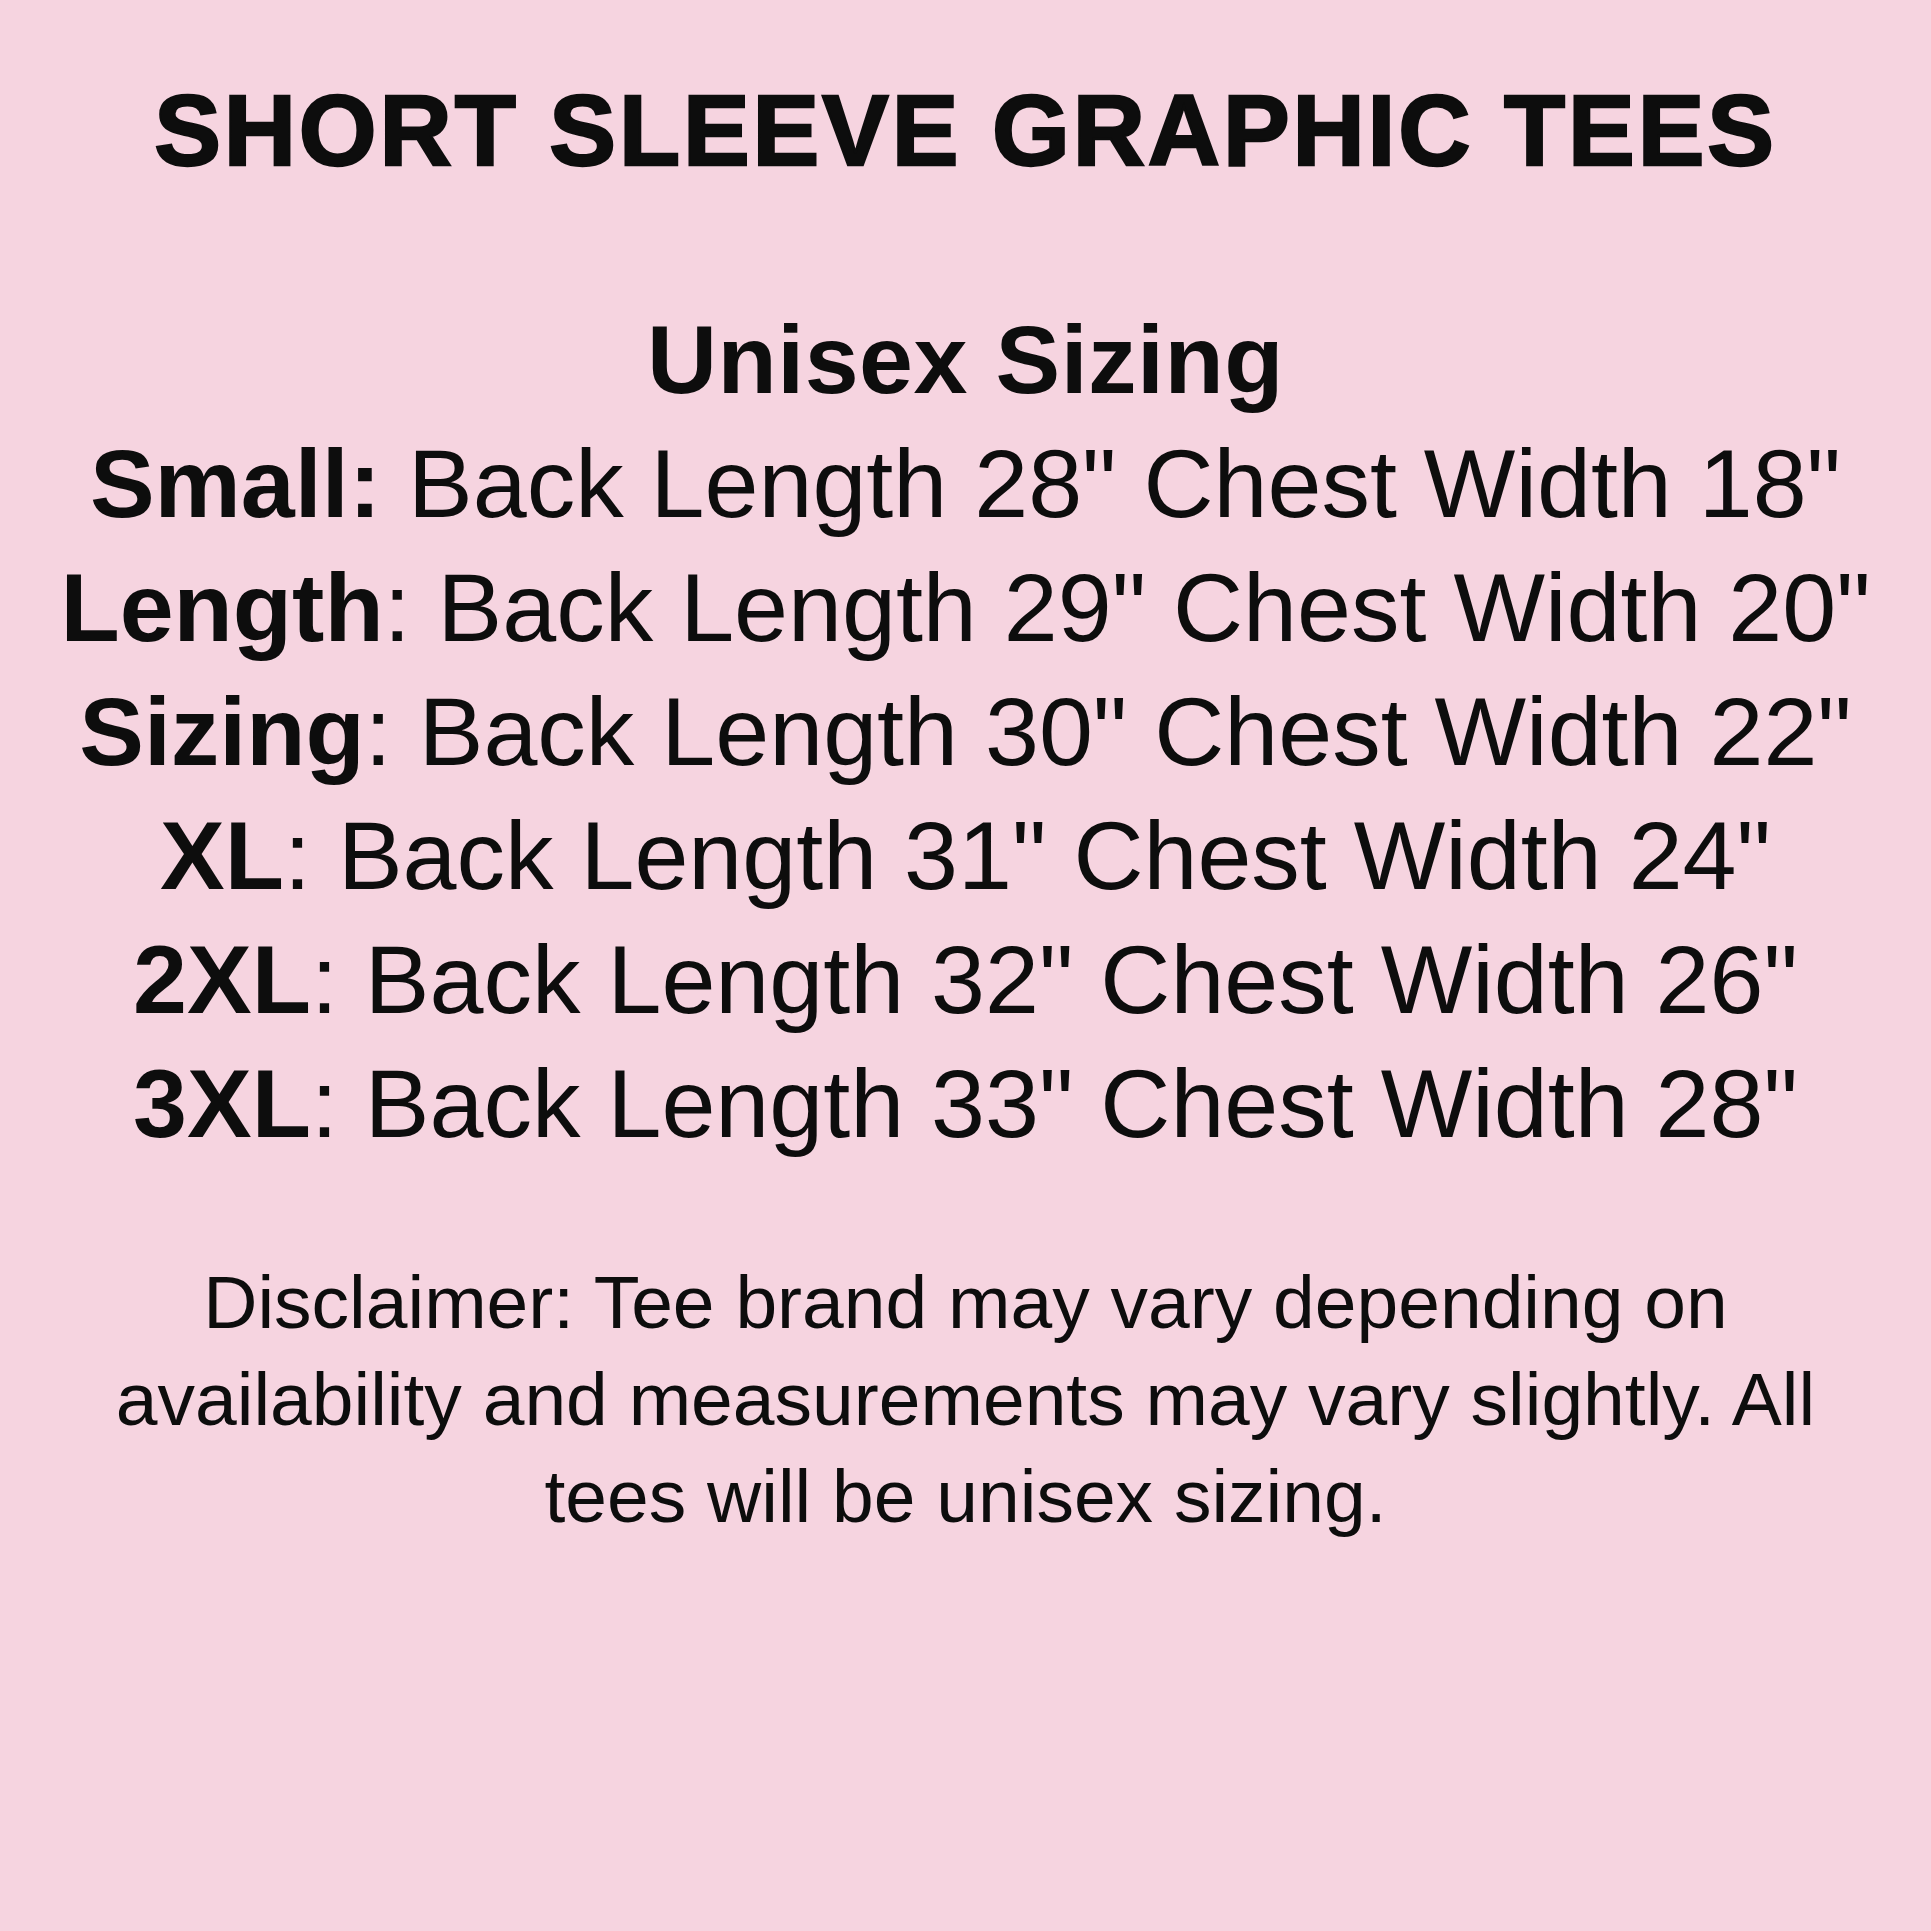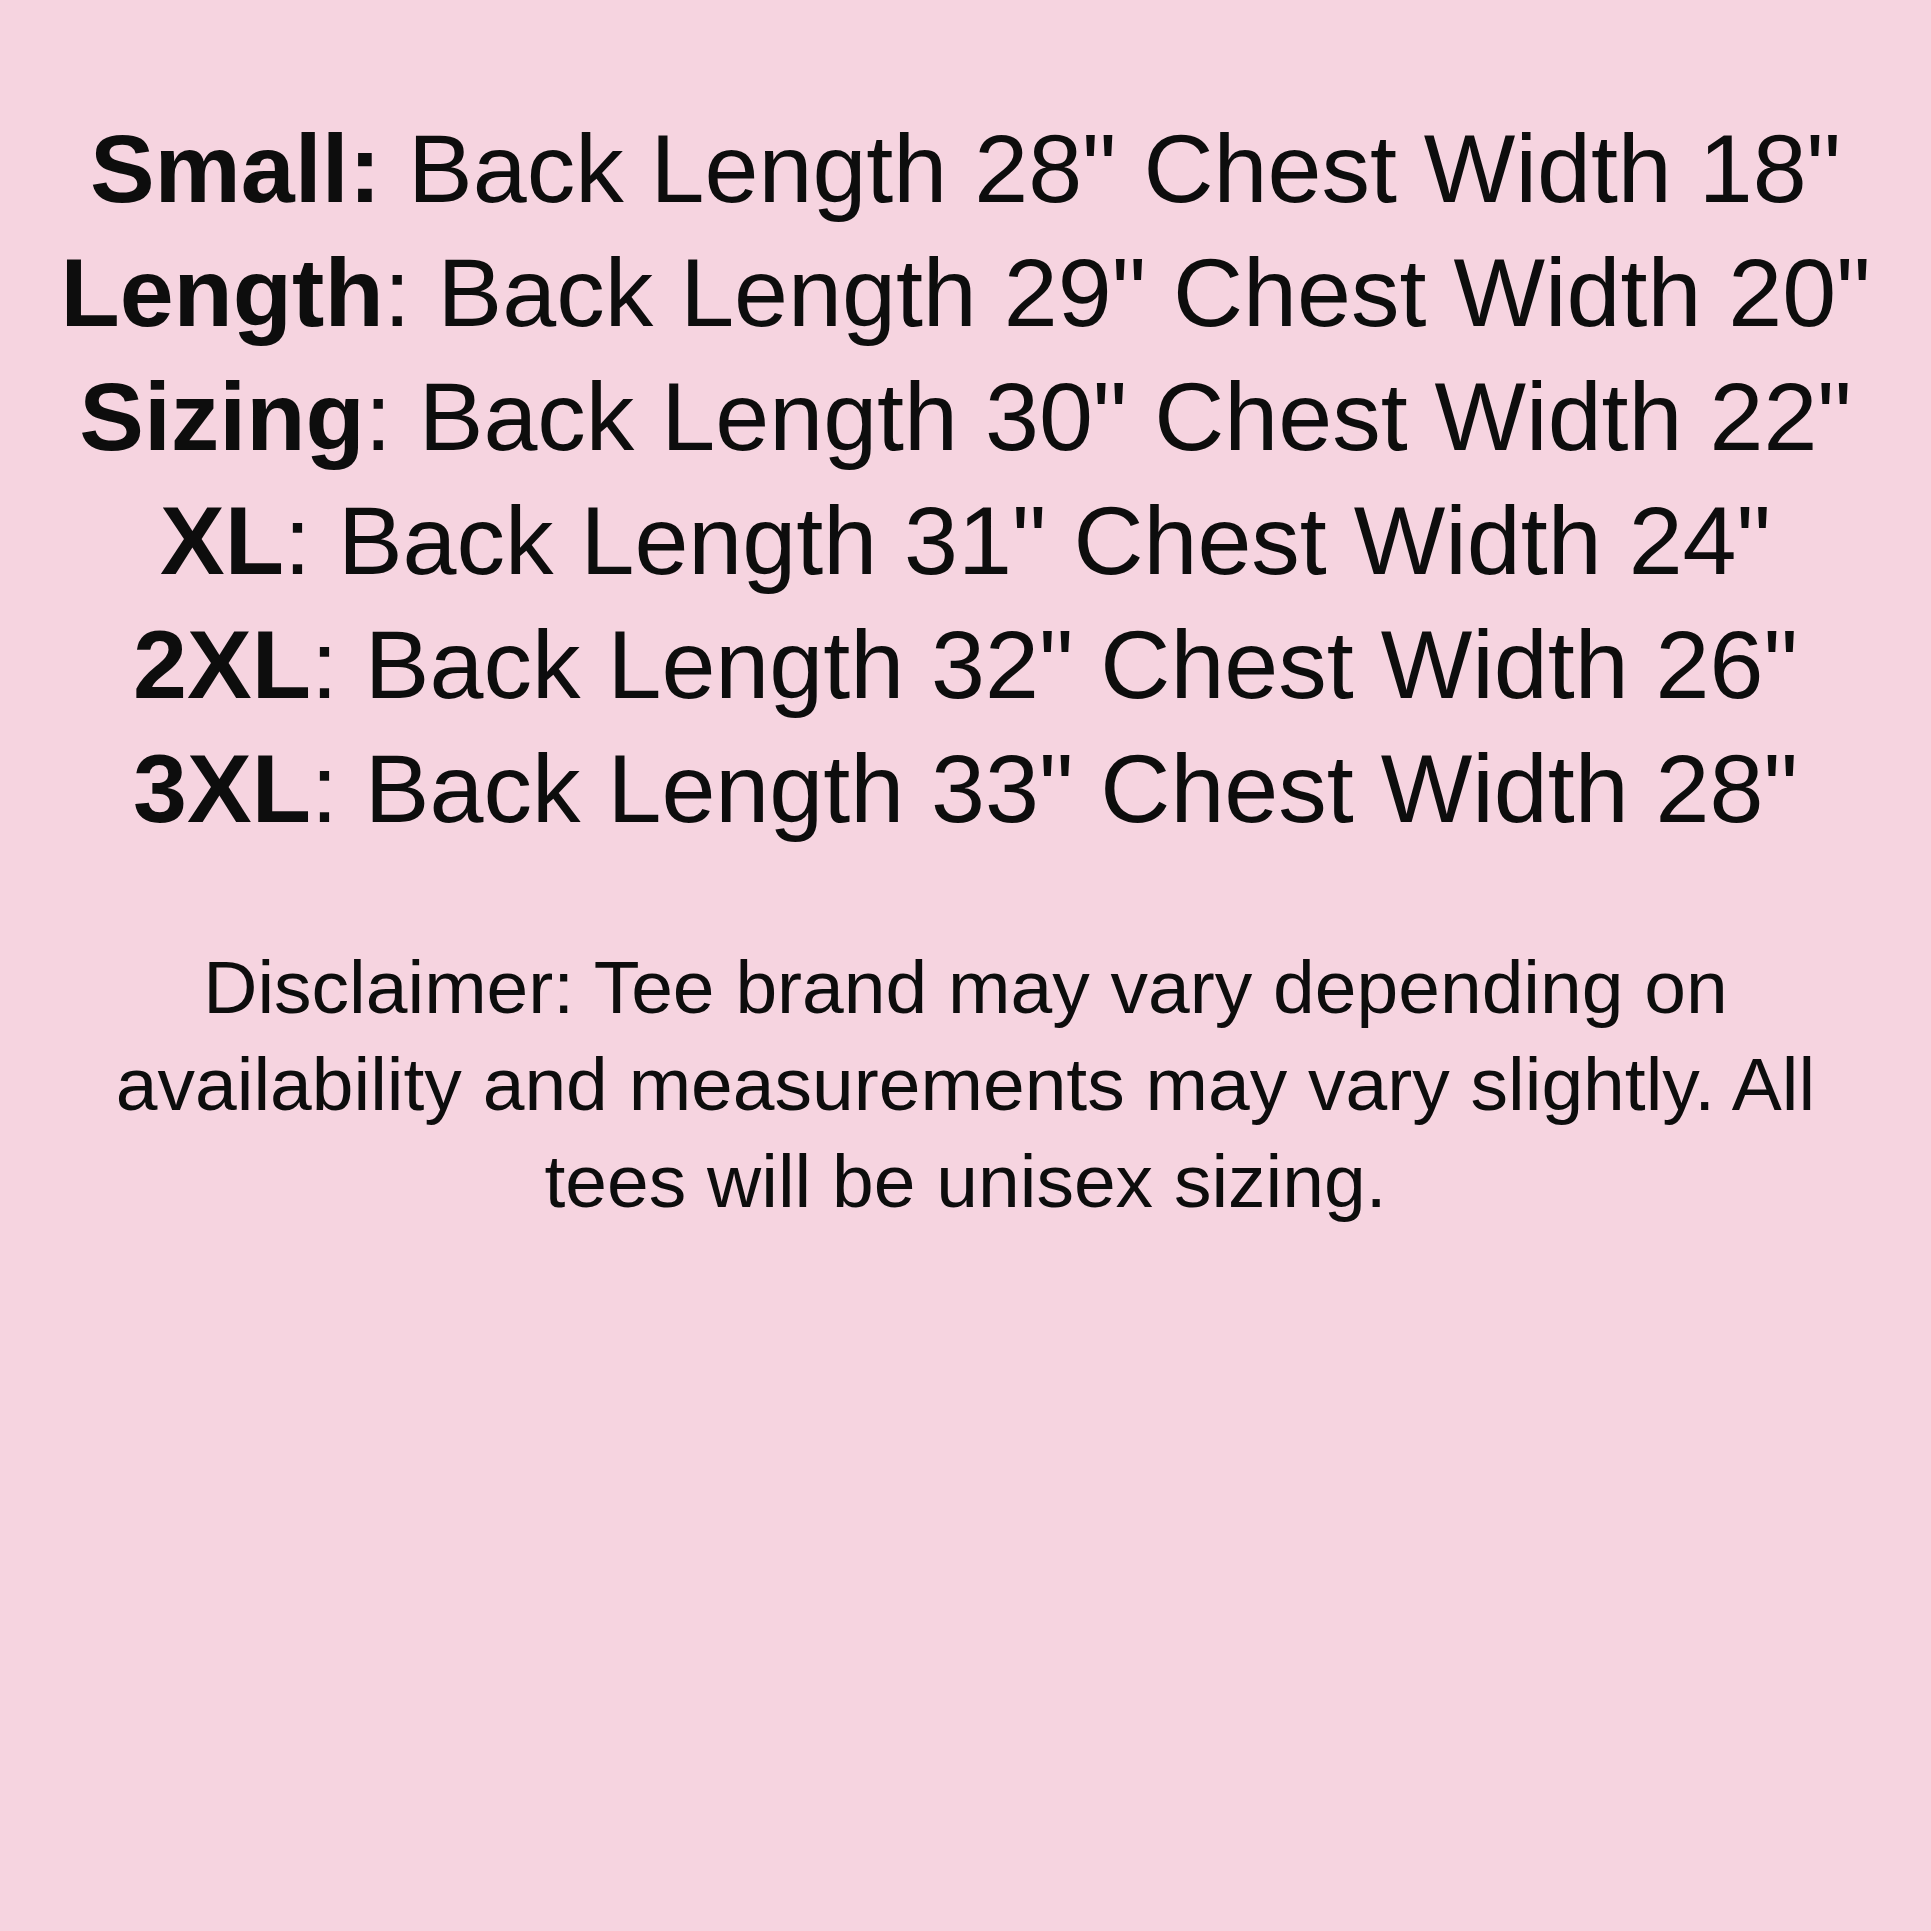--- a/index.html
+++ b/index.html
@@ -55,23 +55,25 @@
     font-size: 75px;
     line-height: 97px;
     font-weight: 400;
   }
 </style>
 </head>
 <body>
 
 <div class="poster">
 
+  <div class="title">SHORT SLEEVE GRAPHIC TEES</div>
 
   <div class="sizing-block">
 
+    <div class="sizing-heading">Unisex Sizing</div>
 
     <div class="size-row">
       <span class="size-label">Small:</span><span class="size-details"> Back Length 28" Chest Width 18"</span>
     </div>
 
     <div class="size-row">
       <span class="size-label">Length</span><span class="size-details">: Back Length 29" Chest Width 20"</span>
     </div>
 
     <div class="size-row">

